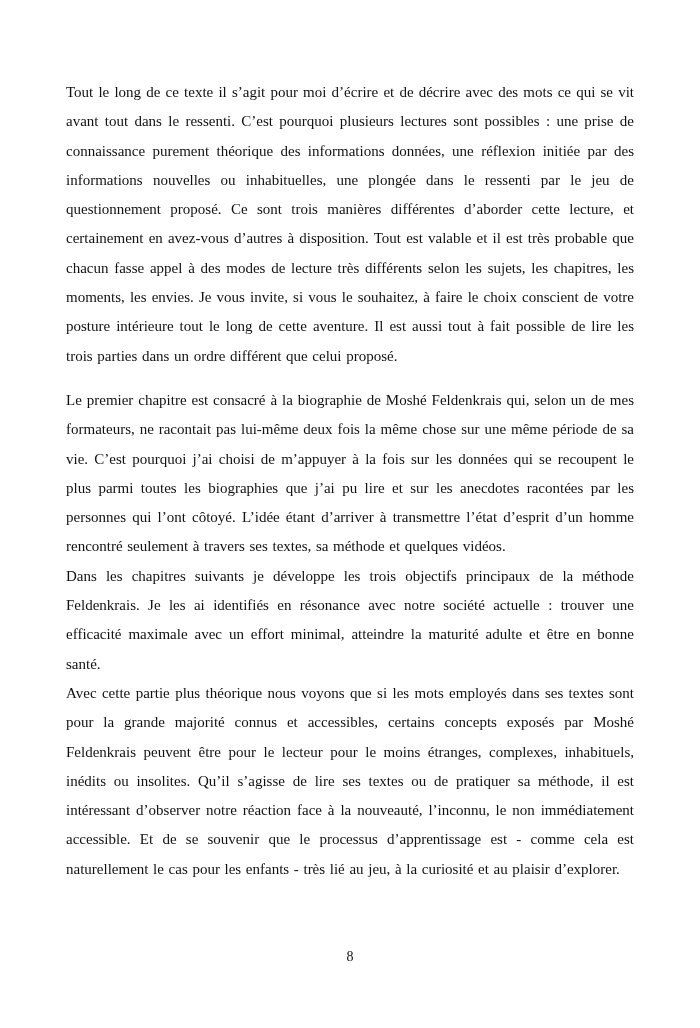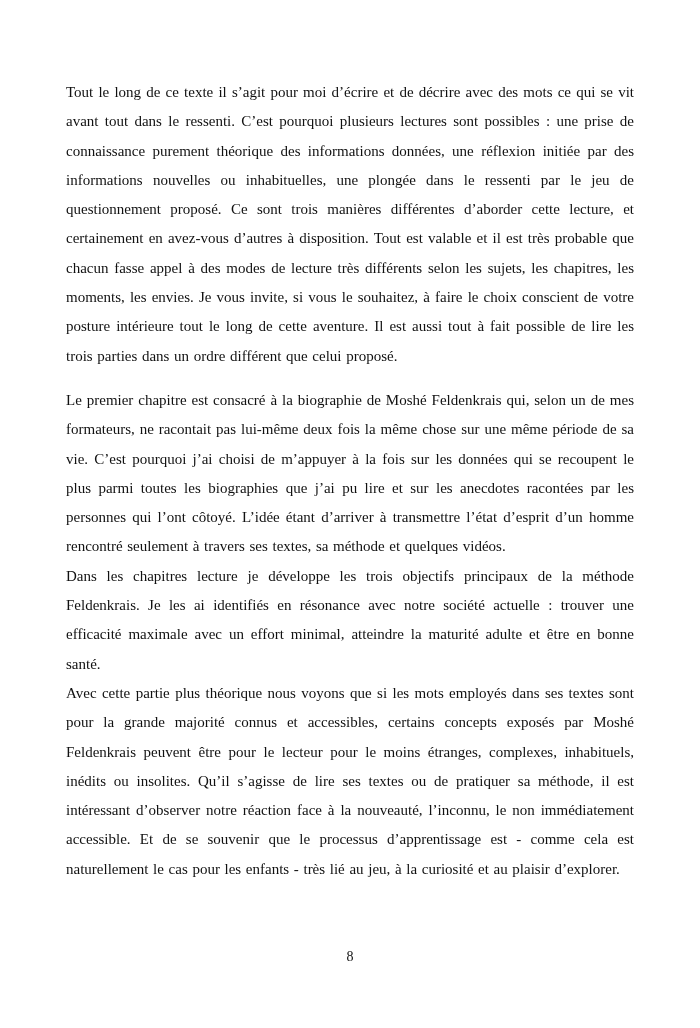--- a/index.html
+++ b/index.html
@@ -43,17 +43,17 @@
     color: #111111;
   }
 </style>
 </head>
 <body>
 
 <div class="page">
   <div class="content">
     <p class="para spaced">Tout le long de ce texte il s’agit pour moi d’écrire et de décrire avec des mots ce qui se vit avant tout dans le ressenti. C’est pourquoi plusieurs lectures sont possibles : une prise de connaissance purement théorique des informations données, une réflexion initiée par des informations nouvelles ou inhabituelles, une plongée dans le ressenti par le jeu de questionnement proposé. Ce sont trois manières différentes d’aborder cette lecture, et certainement en avez-vous d’autres à disposition. Tout est valable et il est très probable que chacun fasse appel à des modes de lecture très différents selon les sujets, les chapitres, les moments, les envies. Je vous invite, si vous le souhaitez, à faire le choix conscient de votre posture intérieure tout le long de cette aventure. Il est aussi tout à fait possible de lire les trois parties dans un ordre différent que celui proposé.</p>
     <p class="para">Le premier chapitre est consacré à la biographie de Moshé Feldenkrais qui, selon un de mes formateurs, ne racontait pas lui-même deux fois la même chose sur une même période de sa vie. C’est pourquoi j’ai choisi de m’appuyer à la fois sur les données qui se recoupent le plus parmi toutes les biographies que j’ai pu lire et sur les anecdotes racontées par les personnes qui l’ont côtoyé. L’idée étant d’arriver à transmettre l’état d’esprit d’un homme rencontré seulement à travers ses textes, sa méthode et quelques vidéos.</p>
-    <p class="para">Dans les chapitres lecture je développe les trois objectifs principaux de la méthode Feldenkrais. Je les ai identifiés en résonance avec notre société actuelle : trouver une efficacité maximale avec un effort minimal, atteindre la maturité adulte et être en bonne santé.</p>
+    <p class="para">Dans les chapitres suivants je développe les trois objectifs principaux de la méthode Feldenkrais. Je les ai identifiés en résonance avec notre société actuelle : trouver une efficacité maximale avec un effort minimal, atteindre la maturité adulte et être en bonne santé.</p>
     <p class="para">Avec cette partie plus théorique nous voyons que si les mots employés dans ses textes sont pour la grande majorité connus et accessibles, certains concepts exposés par Moshé Feldenkrais peuvent être pour le lecteur pour le moins étranges, complexes, inhabituels, inédits ou insolites. Qu’il s’agisse de lire ses textes ou de pratiquer sa méthode, il est intéressant d’observer notre réaction face à la nouveauté, l’inconnu, le non immédiatement accessible. Et de se souvenir que le processus d’apprentissage est - comme cela est naturellement le cas pour les enfants - très lié au jeu, à la curiosité et au plaisir d’explorer.</p>
   </div>
   <div class="page-number">8</div>
 </div>
 
 </body></html>

